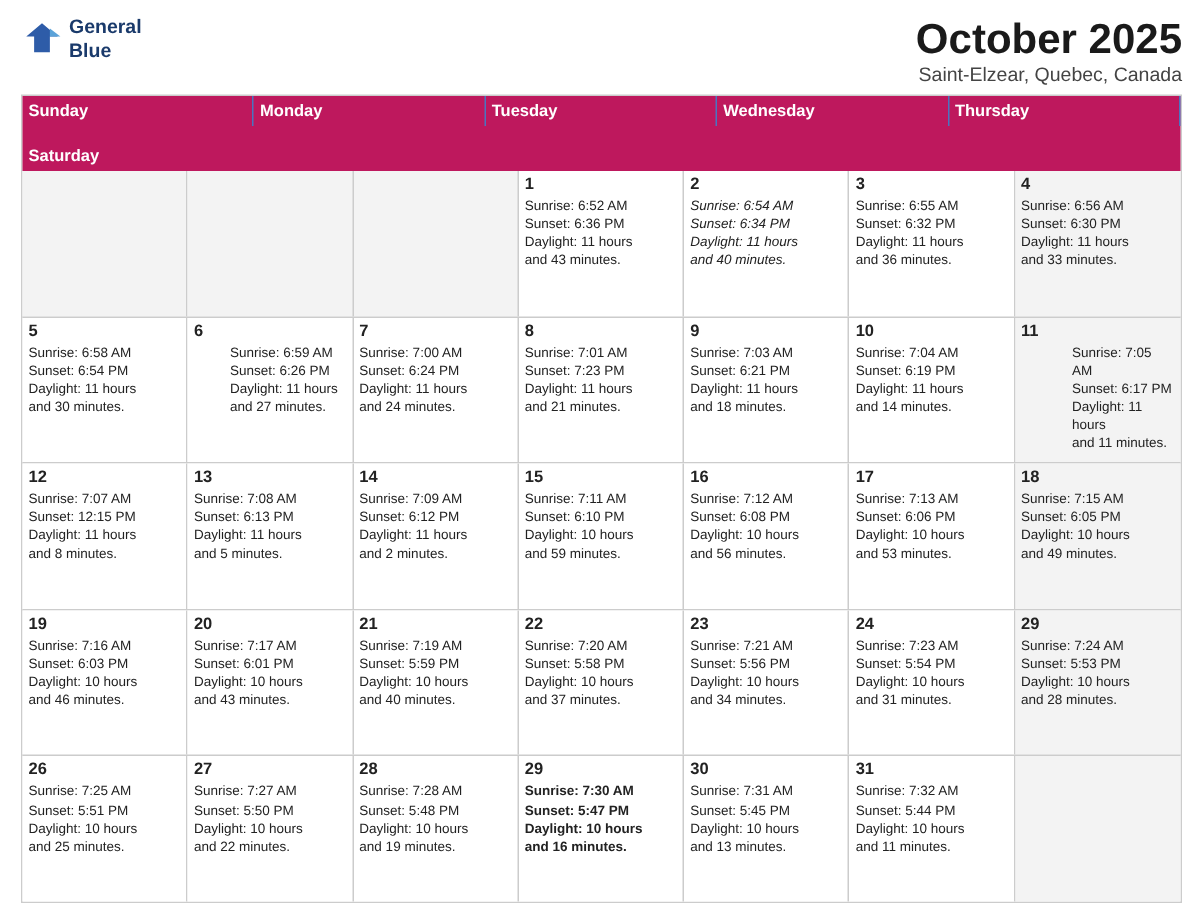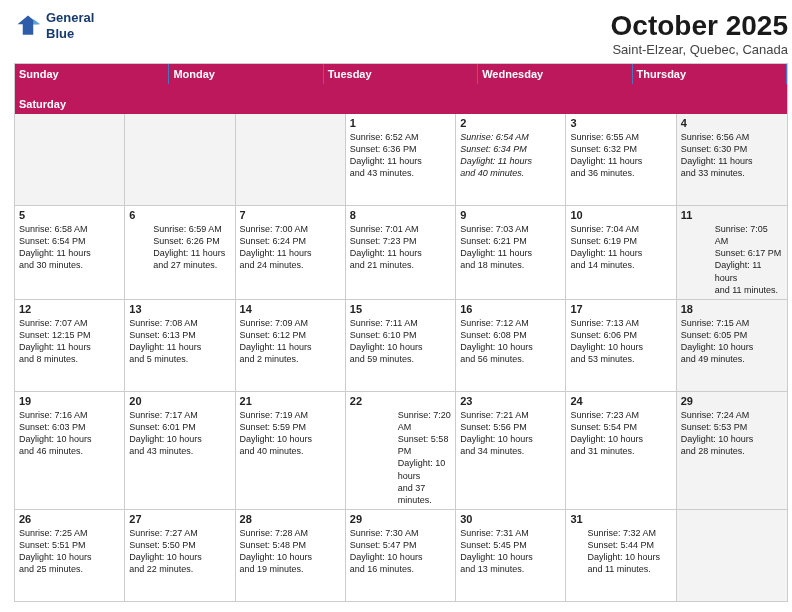--- a/index.html
+++ b/index.html
@@ -289,21 +289,21 @@
           </div>
           <div class="cal-cell">
             <span class="day-num">21</span>
             <div class="cell-text" style="white-space: pre-line;">Sunrise: 7:19 AM
 Sunset: 5:59 PM
 Daylight: 10 hours
 and 40 minutes.</div>
           </div>
           <div class="cal-cell">
             <span class="day-num">22</span>
-            <div class="cell-text" style="white-space: pre-line; margin-left: 48px;">Sunrise: 7:20 AM
+            <div class="cell-text" style="white-space: pre-line;">Sunrise: 7:20 AM
 Sunset: 5:58 PM
 Daylight: 10 hours
 and 37 minutes.</div>
           </div>
           <div class="cal-cell">
             <span class="day-num">23</span>
             <div class="cell-text" style="white-space: pre-line;">Sunrise: 7:21 AM
 Sunset: 5:56 PM
 Daylight: 10 hours
 and 34 minutes.</div>
@@ -340,35 +340,35 @@
           </div>
           <div class="cal-cell">
             <span class="day-num">28</span>
             <div class="cell-text" style="white-space: pre-line;">Sunrise: 7:28 AM
 Sunset: 5:48 PM
 Daylight: 10 hours
 and 19 minutes.</div>
           </div>
           <div class="cal-cell">
             <span class="day-num">29</span>
-            <div class="cell-text" style="white-space: pre-line;">Sunrise: 7:30 AM
+            <div class="cell-text" style="white-space: pre-line; font-weight: bold;">Sunrise: 7:30 AM
 Sunset: 5:47 PM
 Daylight: 10 hours
 and 16 minutes.</div>
           </div>
           <div class="cal-cell">
             <span class="day-num">30</span>
             <div class="cell-text" style="white-space: pre-line;">Sunrise: 7:31 AM
 Sunset: 5:45 PM
 Daylight: 10 hours
 and 13 minutes.</div>
           </div>
           <div class="cal-cell">
             <span class="day-num">31</span>
-            <div class="cell-text" style="white-space: pre-line; margin-left: 17px;">Sunrise: 7:32 AM
+            <div class="cell-text" style="white-space: pre-line;">Sunrise: 7:32 AM
 Sunset: 5:44 PM
 Daylight: 10 hours
 and 11 minutes.</div>
           </div>
           <div class="cal-cell shaded empty"></div>
         </div>
       </div>
   </div>
 </div>
 

